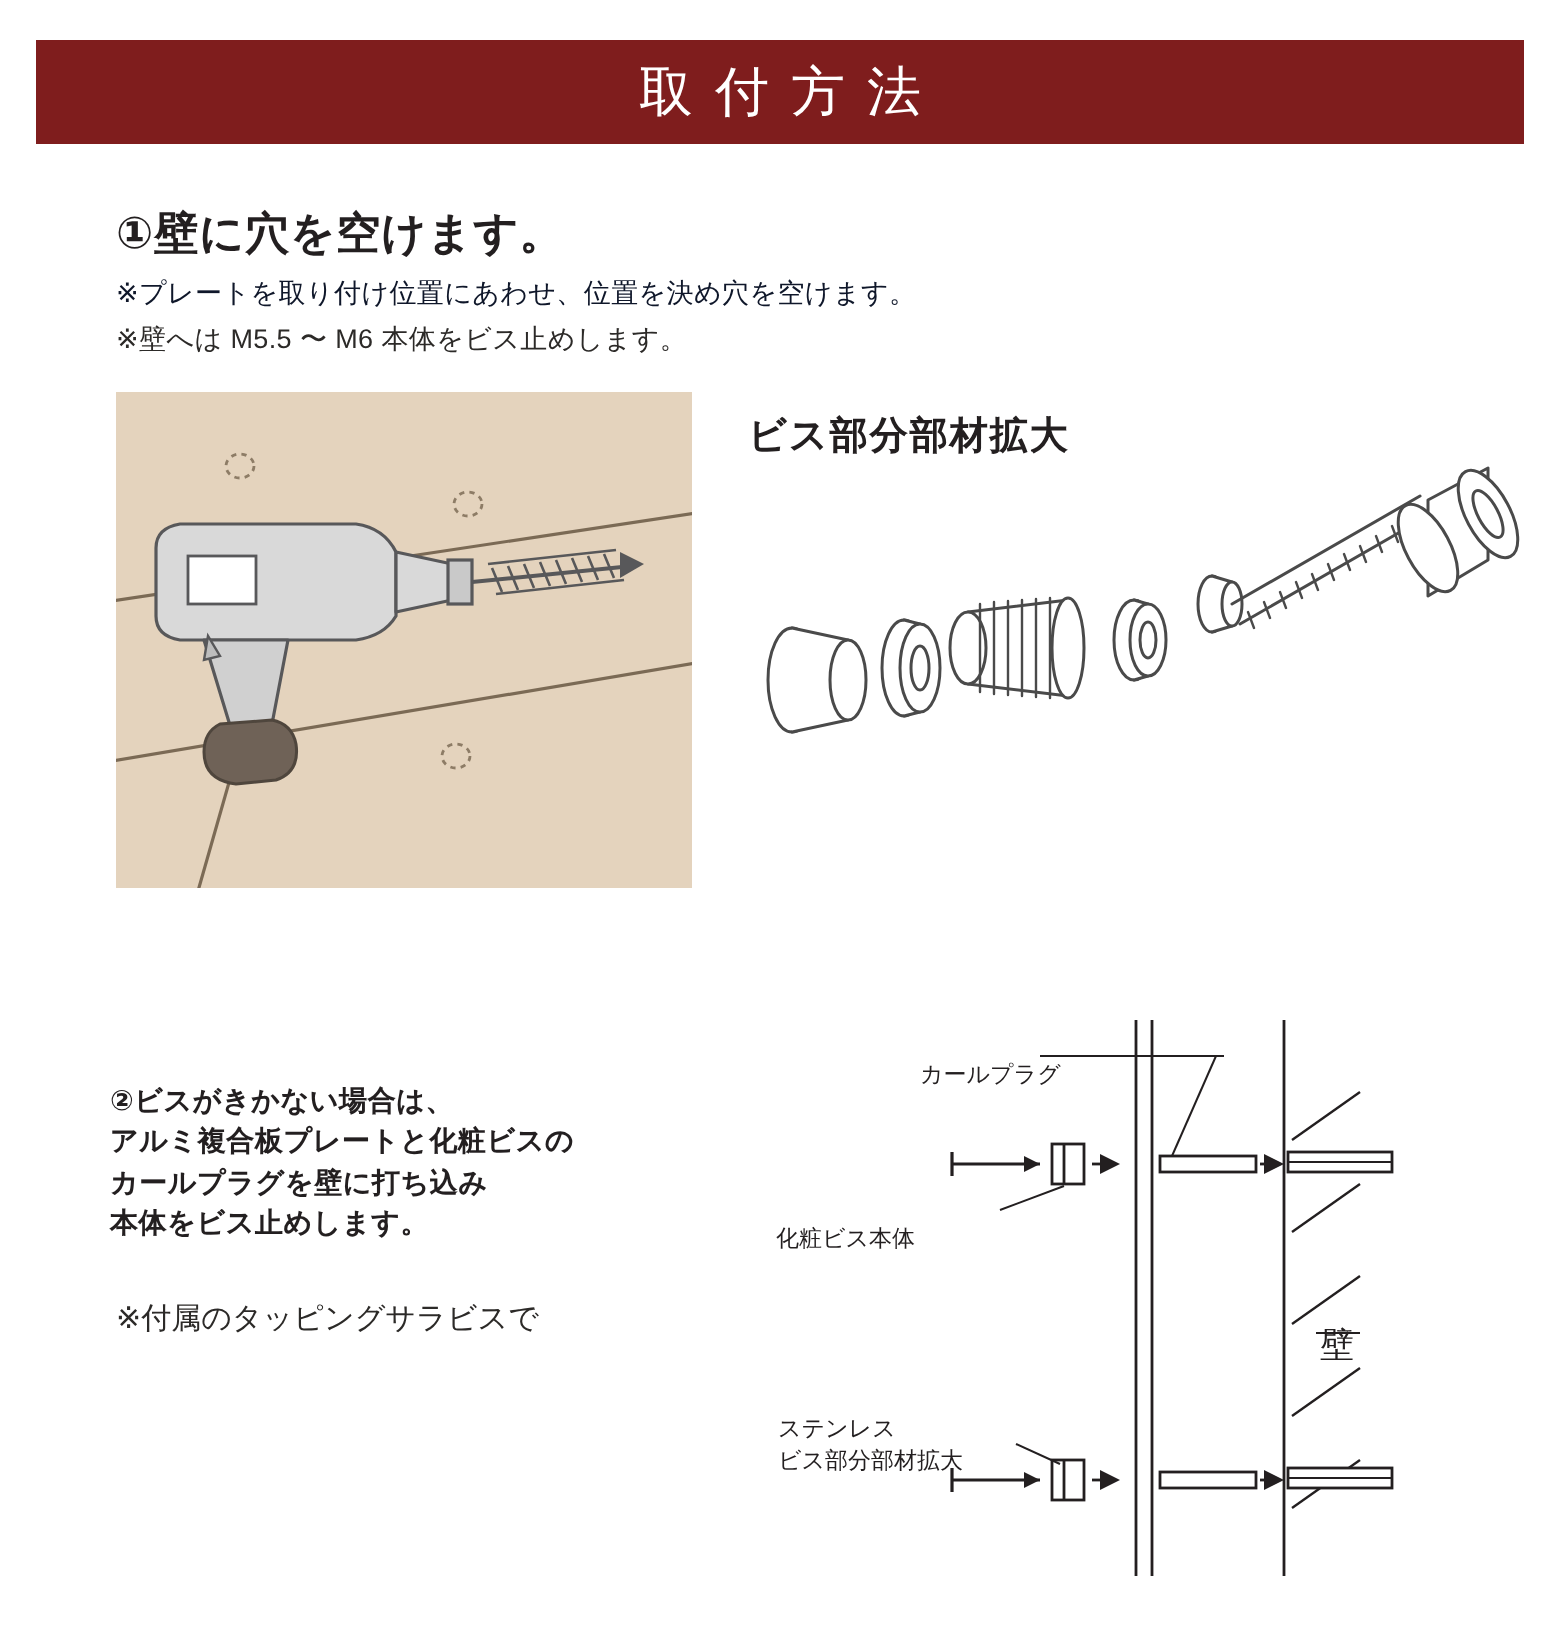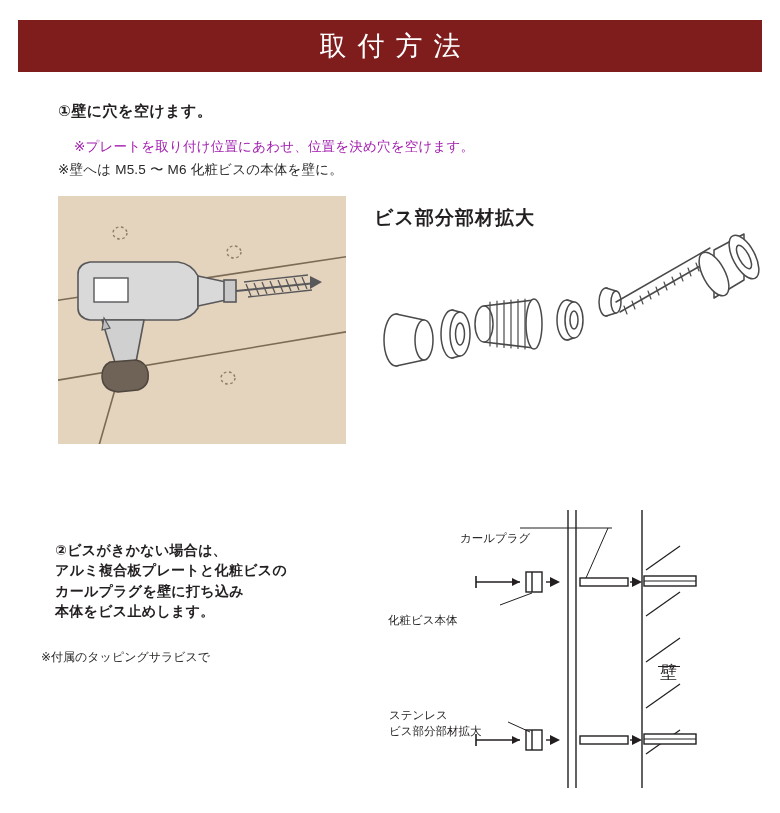--- a/index.html
+++ b/index.html
@@ -35,32 +35,32 @@
     text-indent: 11px;
     font-weight: 400;
     line-height: 1;
   }
 
   
   .sec1-heading {
     position: absolute;
     left: 58px;
     top: 102px;
-    font-size: 15px;
+    font-size: 22px;
     font-weight: 700;
     letter-spacing: 0.5px;
     text-align: right;
   }
   .sec1-note1 {
     position: absolute;
-    left: 74px;
+    left: 58px;
     top: 138px;
     font-size: 13.5px;
     letter-spacing: 0.2px;
-    color: #a21caf;
+    color: #0f172a;
   }
   .sec1-note2 {
     position: absolute;
     left: 58px;
     top: 161px;
     font-size: 13.5px;
     letter-spacing: 0.2px;
     color: #2c2a28;
   }
 
@@ -97,23 +97,23 @@
     position: absolute;
     left: 55px;
     top: 540px;
     font-size: 14px;
     font-weight: 700;
     line-height: 1.45;
     letter-spacing: 0.3px;
   }
   .sec2-note {
     position: absolute;
-    left: 41px;
+    left: 58px;
     top: 648px;
-    font-size: 12px;
+    font-size: 15px;
     line-height: 1.6;
     color: #2c2a28;
   }
 
   
   .wall-figure {
     position: absolute;
     left: 380px;
     top: 500px;
     width: 382px;
@@ -143,21 +143,21 @@
 </style>
 </head>
 <body>
 
 <div class="header-bar">
   <div class="header-title">取付方法</div>
 </div>
 
 <div class="sec1-heading">①壁に穴を空けます。</div>
 <div class="sec1-note1">※プレートを取り付け位置にあわせ、位置を決め穴を空けます。</div>
-<div class="sec1-note2">※壁へは M5.5 〜 M6 化粧ビスの本体を壁に。</div>
+<div class="sec1-note2">※壁へは M5.5 〜 M6 本体をビス止めします。</div>
 
 <div class="drill-figure">
   <svg width="288" height="248" viewBox="0 0 288 248" xmlns="http://www.w3.org/2000/svg">
 
     <g stroke="#7b6a55" stroke-width="1.6" fill="none">
       <line x1="-5" y1="105" x2="293" y2="60"></line>
       <line x1="-5" y1="185" x2="293" y2="135"></line>
       <line x1="62" y1="176" x2="40" y2="253"></line>
     </g>
 

